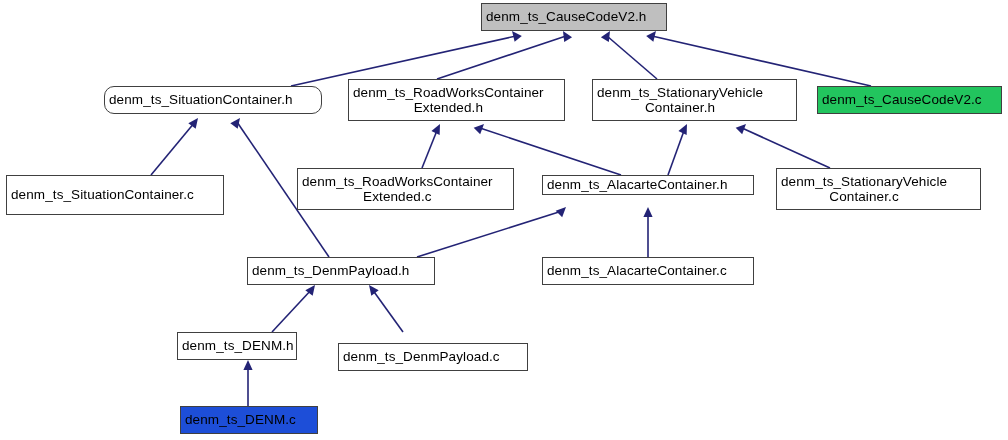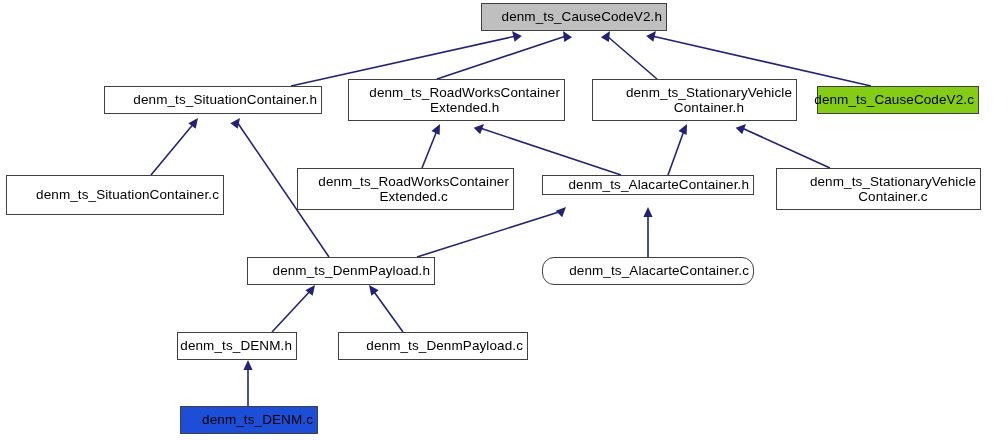--- a/index.html
+++ b/index.html
@@ -23,21 +23,21 @@
     height: 440px;
     display: block;
   }
   .node-box {
     position: absolute;
     box-sizing: border-box;
     border: 1px solid #404040;
     background: #ffffff;
     display: flex;
     align-items: center;
-    justify-content: flex-end;
+    justify-content: flex-start;
     text-align: center;
     line-height: 1.12;
     color: #000000;
     font-size: 13.5px;
     letter-spacing: 0.1px;
     white-space: pre-line;
     cursor: pointer;
   }
   .node-box.root {
     background: #bfbfbf;
@@ -80,31 +80,31 @@
       <polygon points="648,207 652.6,217 643.4,217" fill="#232375"></polygon>
       <polyline points="272,332 312,289" fill="none" stroke="#232375" stroke-width="1.6"></polyline>
       <polygon points="315,285 312.68,295.76 305.32,290.24" fill="#232375"></polygon>
       <polyline points="403,332 372,289" fill="none" stroke="#232375" stroke-width="1.6"></polyline>
       <polygon points="369,285 378.68,290.24 371.32,295.76" fill="#232375"></polygon>
       <polyline points="248,406 248,364" fill="none" stroke="#232375" stroke-width="1.6"></polyline>
       <polygon points="248,360 252.6,370 243.4,370" fill="#232375"></polygon>
     </svg>
   <div id="nodes-layer">
       <div class="node-box root" style="left: 481px; top: 3px; width: 186px; height: 28px; background: rgb(191, 191, 191); border-color: rgb(64, 64, 64); color: rgb(0, 0, 0);"><span class="node-label">denm_ts_CauseCodeV2.h</span></div>
-      <div class="node-box" style="left: 104px; top: 86px; width: 218px; height: 28px; background: rgb(255, 255, 255); border-color: rgb(64, 64, 64); color: rgb(0, 0, 0);"><span class="node-label">denm_ts_SituationContainer.h</span></div>
+      <div class="node-box" style="left: 104px; top: 86px; width: 218px; height: 28px; background: rgb(255, 255, 255); border-color: rgb(64, 64, 64); color: rgb(0, 0, 0); border-radius: 10px;"><span class="node-label">denm_ts_SituationContainer.h</span></div>
       <div class="node-box" style="left: 348px; top: 79px; width: 217px; height: 42px; background: rgb(255, 255, 255); border-color: rgb(64, 64, 64); color: rgb(0, 0, 0);"><span class="node-label">denm_ts_RoadWorksContainer
 Extended.h</span></div>
       <div class="node-box" style="left: 592px; top: 79px; width: 205px; height: 42px; background: rgb(255, 255, 255); border-color: rgb(64, 64, 64); color: rgb(0, 0, 0);"><span class="node-label">denm_ts_StationaryVehicle
 Container.h</span></div>
-      <div class="node-box" style="left: 817px; top: 86px; width: 162px; height: 28px; background: #84cc16; border-color: rgb(64, 64, 64); color: rgb(0, 0, 0);"><span class="node-label">denm_ts_CauseCodeV2.c</span></div>
+      <div class="node-box" style="left: 817px; top: 86px; width: 185px; height: 28px; background: #22c55e; border-color: rgb(64, 64, 64); color: rgb(0, 0, 0);"><span class="node-label">denm_ts_CauseCodeV2.c</span></div>
       <div class="node-box" style="left: 6px; top: 175px; width: 218px; height: 40px; background: rgb(255, 255, 255); border-color: rgb(64, 64, 64); color: rgb(0, 0, 0);"><span class="node-label">denm_ts_SituationContainer.c</span></div>
       <div class="node-box" style="left: 297px; top: 168px; width: 217px; height: 42px; background: rgb(255, 255, 255); border-color: rgb(64, 64, 64); color: rgb(0, 0, 0);"><span class="node-label">denm_ts_RoadWorksContainer
 Extended.c</span></div>
       <div class="node-box" style="left: 542px; top: 175px; width: 212px; height: 20px; background: rgb(255, 255, 255); border-color: rgb(64, 64, 64); color: rgb(0, 0, 0);"><span class="node-label">denm_ts_AlacarteContainer.h</span></div>
       <div class="node-box" style="left: 776px; top: 168px; width: 205px; height: 42px; background: rgb(255, 255, 255); border-color: rgb(64, 64, 64); color: rgb(0, 0, 0);"><span class="node-label">denm_ts_StationaryVehicle
 Container.c</span></div>
       <div class="node-box" style="left: 247px; top: 257px; width: 188px; height: 28px; background: rgb(255, 255, 255); border-color: rgb(64, 64, 64); color: rgb(0, 0, 0);"><span class="node-label">denm_ts_DenmPayload.h</span></div>
-      <div class="node-box" style="left: 542px; top: 257px; width: 212px; height: 28px; background: rgb(255, 255, 255); border-color: rgb(64, 64, 64); color: rgb(0, 0, 0); border-radius: 12px;"><span class="node-label">denm_ts_AlacarteContainer.c</span></div>
+      <div class="node-box" style="left: 542px; top: 257px; width: 212px; height: 28px; background: rgb(255, 255, 255); border-color: rgb(64, 64, 64); color: rgb(0, 0, 0);"><span class="node-label">denm_ts_AlacarteContainer.c</span></div>
       <div class="node-box" style="left: 177px; top: 332px; width: 120px; height: 28px; background: rgb(255, 255, 255); border-color: rgb(64, 64, 64); color: rgb(0, 0, 0);"><span class="node-label">denm_ts_DENM.h</span></div>
-      <div class="node-box" style="left: 338px; top: 332px; width: 190px; height: 28px; background: rgb(255, 255, 255); border-color: rgb(64, 64, 64); color: rgb(0, 0, 0);"><span class="node-label">denm_ts_DenmPayload.c</span></div>
+      <div class="node-box" style="left: 338px; top: 343px; width: 190px; height: 28px; background: rgb(255, 255, 255); border-color: rgb(64, 64, 64); color: rgb(0, 0, 0);"><span class="node-label">denm_ts_DenmPayload.c</span></div>
       <div class="node-box" style="left: 180px; top: 406px; width: 138px; height: 28px; background: #1d4ed8; border-color: rgb(64, 64, 64); color: rgb(0, 0, 0);"><span class="node-label">denm_ts_DENM.c</span></div>
     </div>
 </div>
 
 </body></html>

